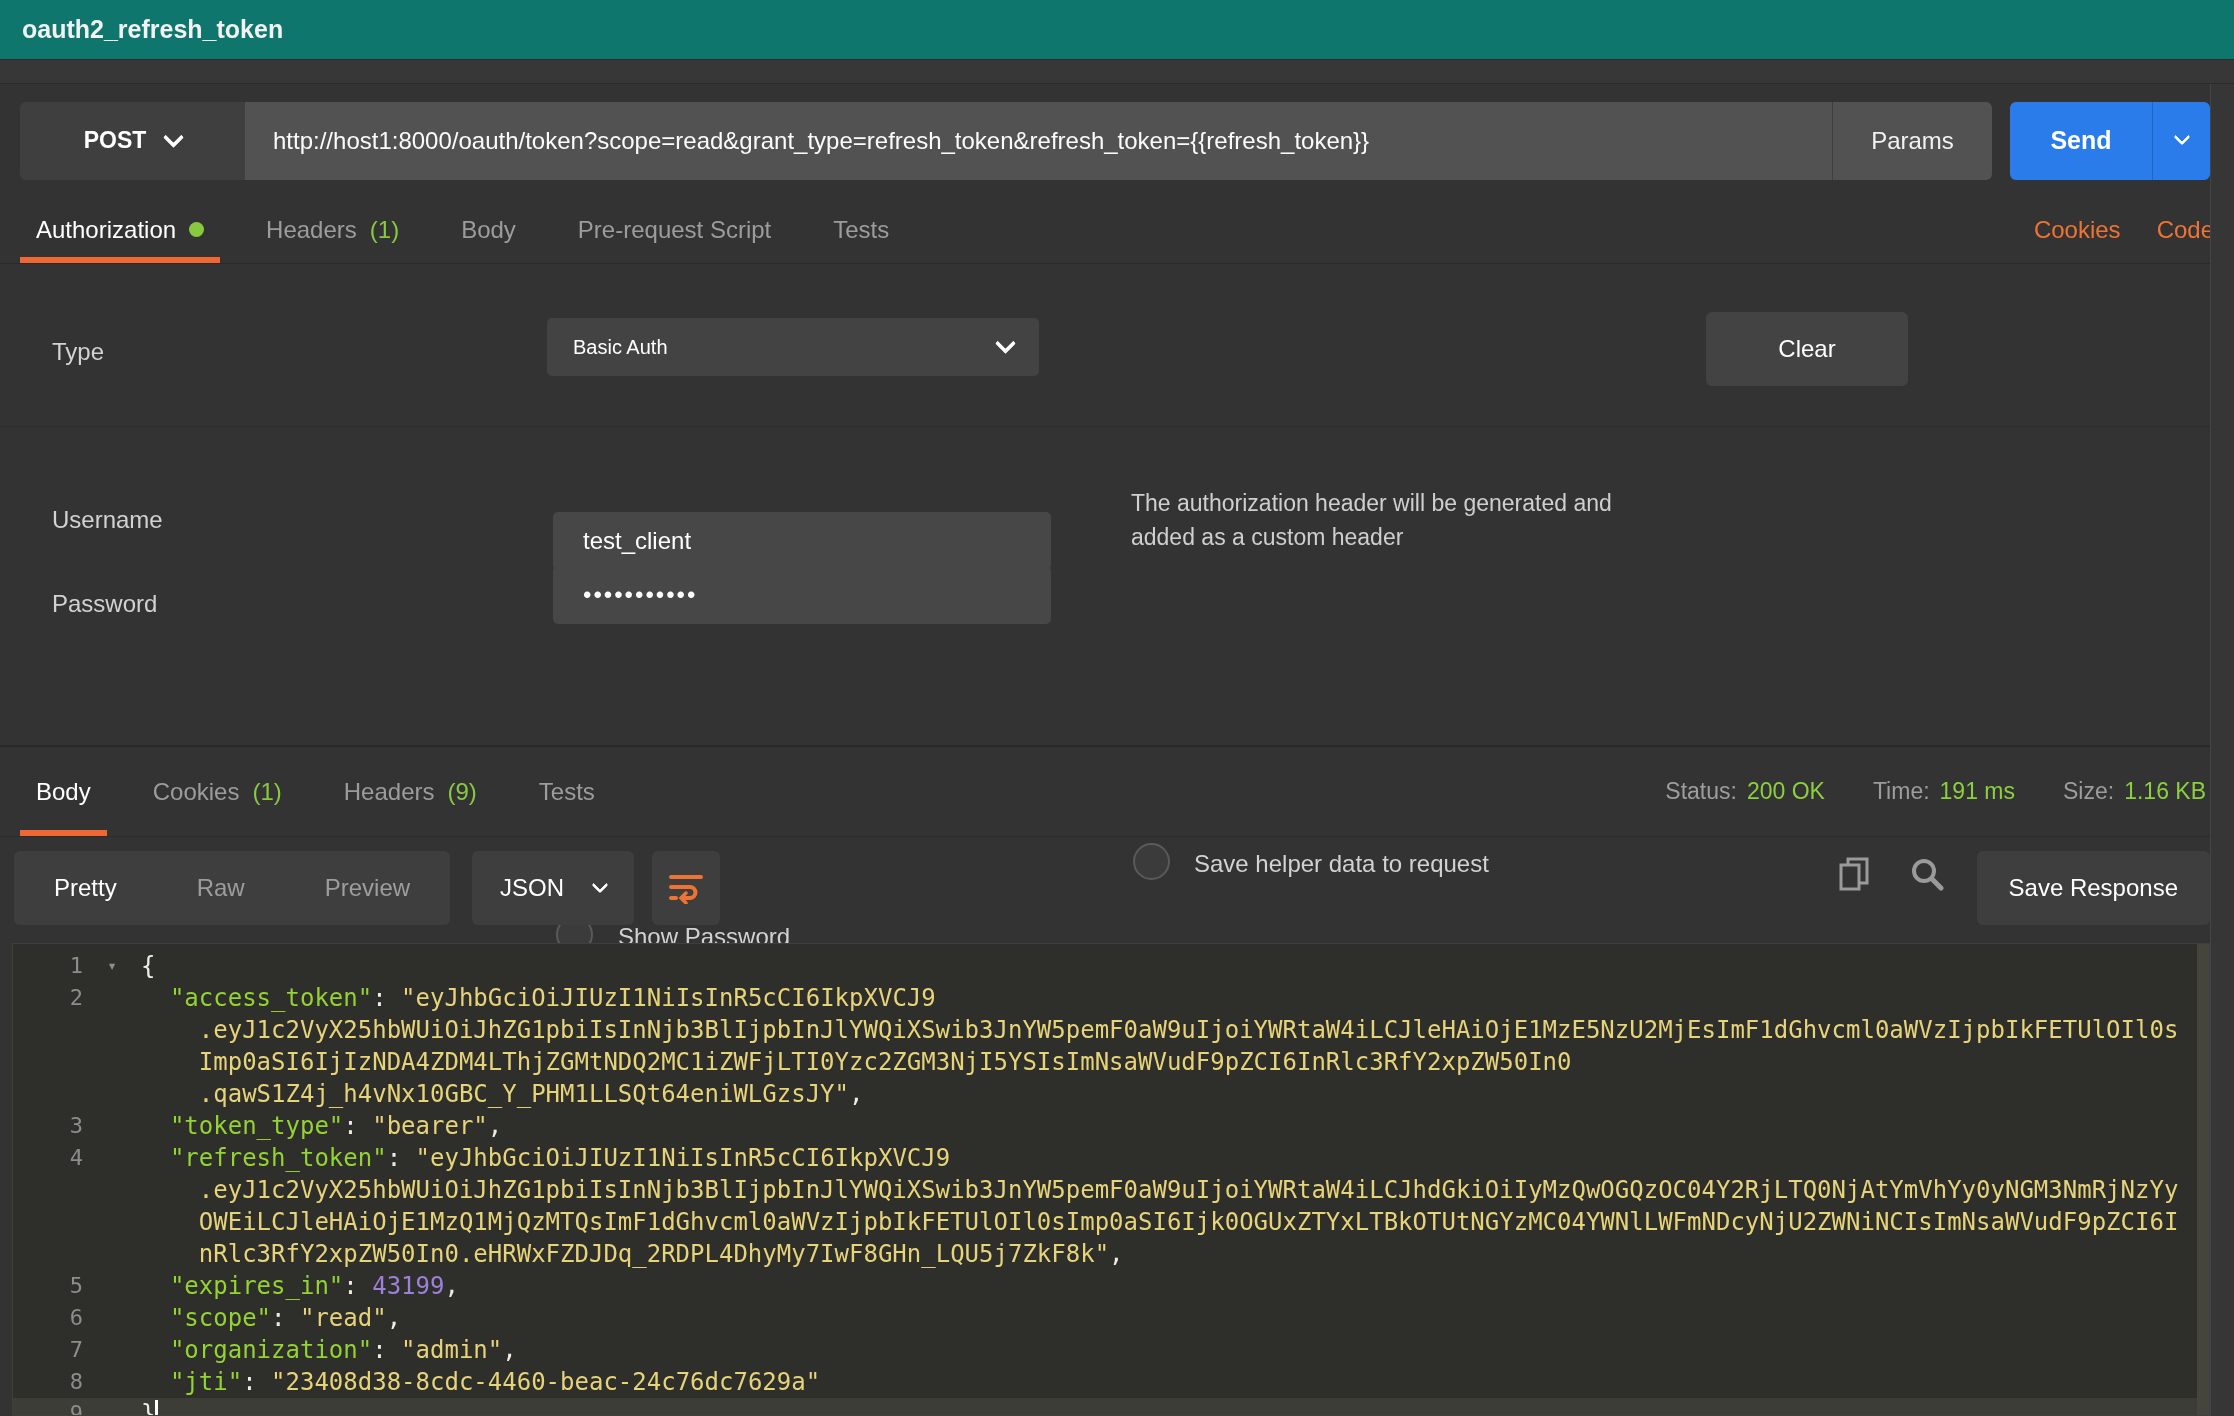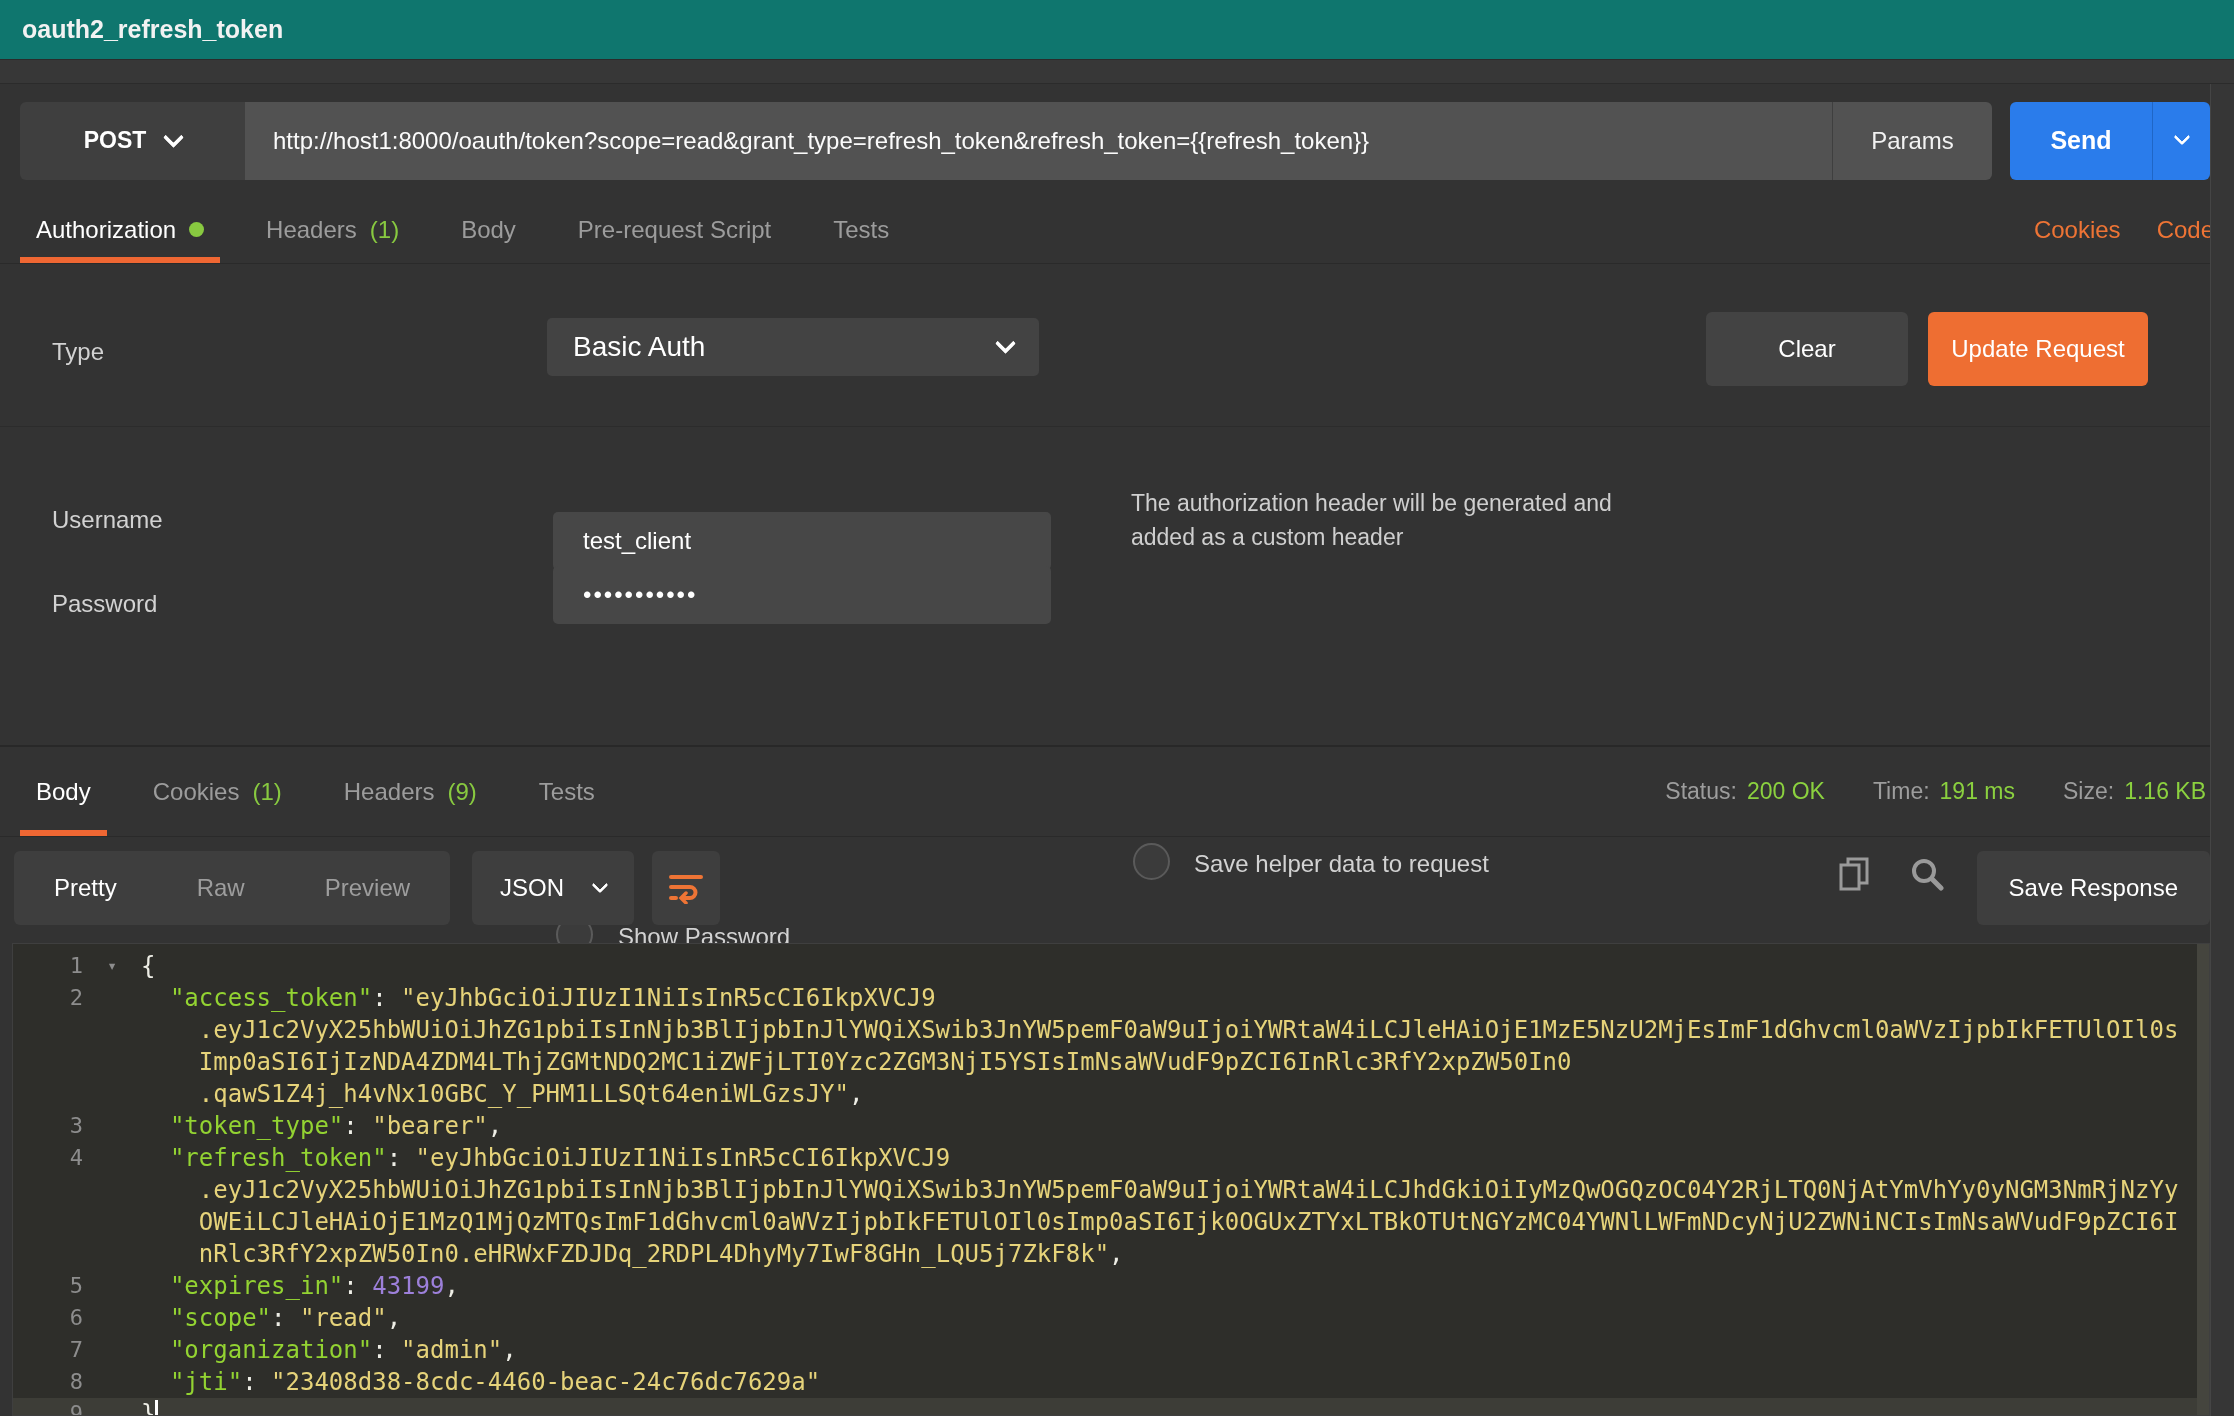--- a/index.html
+++ b/index.html
@@ -45,21 +45,21 @@
   .tab.active::after { content:""; position:absolute; left:0; right:0; bottom:0; height:6px; background:#ef6733; }
   .tab .tab-count { color:#88c940; }
   .tab .tab-dot { width:15px; height:15px; border-radius:50%; background:#88c940; }
   .tabs-right { margin-left:auto; display:flex; align-items:center; gap:36px; }
   .link { color:#ee7435; font-size:24px; cursor:pointer; }
 
   
   .auth-panel { position:relative; height:483px; border-bottom:2px solid #282828; background:#333333; }
   .flabel { position:absolute; font-size:24px; color:#d2d2d2; }
   .dropdown { position:absolute; left:547px; top:54px; width:492px; height:58px; background:#434343;
-              border-radius:5px; display:flex; align-items:center; padding:0 26px; font-size:28px; cursor:pointer; }
+              border-radius:5px; display:flex; align-items:center; padding:0 26px; font-size:20px; cursor:pointer; }
   .dropdown .chev { margin-left:auto; }
   .abtn { position:absolute; height:74px; border-radius:6px; font-size:24px; display:flex;
           align-items:center; justify-content:center; cursor:pointer; color:#fff; border:none; }
   .btn-clear { left:1706px; top:48px; width:202px; background:#434343; }
   .btn-update { left:1928px; top:48px; width:220px; background:#ee6e32; }
   .hr { position:absolute; left:0; right:0; top:162px; height:1px; background:#2c2c2c; }
   .ainput { position:absolute; left:553px; width:498px; height:58px; background:#474747;
             border-radius:5px; display:flex; align-items:center; padding:0 30px; font-size:24px; color:#fff; }
   .ainput.pw { letter-spacing:2px; }
   .note { position:absolute; left:1131px; top:222px; width:520px; font-size:23px; line-height:34px; color:#cfcfcf; }
@@ -162,21 +162,20 @@
   </div>
 </div>
 
 <div class="auth-panel">
   <span class="flabel" style="left:52px; top:74px;">Type</span>
   <div class="dropdown">
     <span>Basic Auth</span>
     <span class="chev"></span>
   </div>
   <button class="abtn btn-clear">Clear</button>
-  <button class="abtn btn-update">Update Request</button>
   <div class="hr"></div>
 
   <span class="flabel" style="left:52px; top:242px;">Username</span>
   <div class="ainput" style="top:232px;margin-top:16px;">
     <span>test_client</span>
   </div>
   <div class="note">The authorization header will be generated and added as a custom header</div>
 
   <span class="flabel" style="left:52px; top:326px;">Password</span>
   <div class="ainput pw" style="top:302px;">

